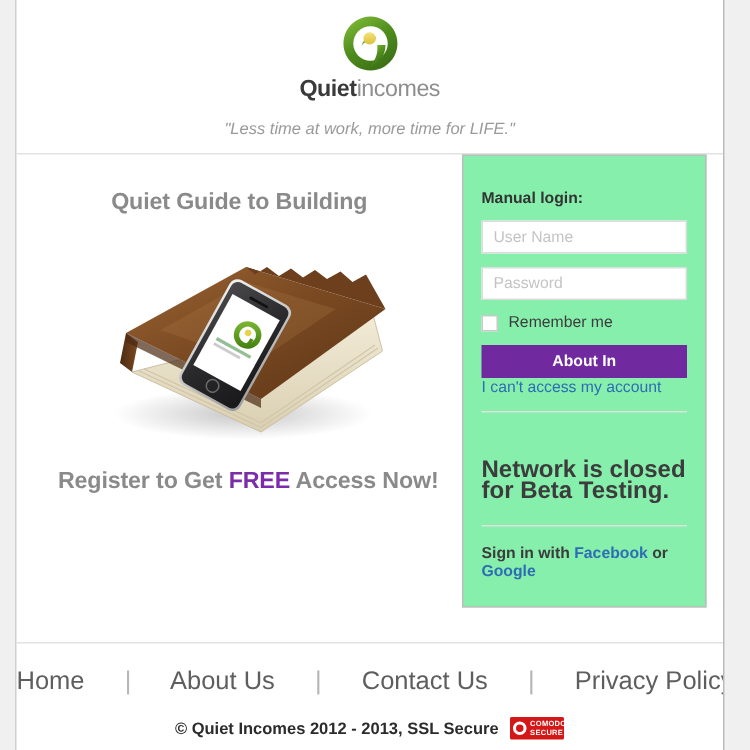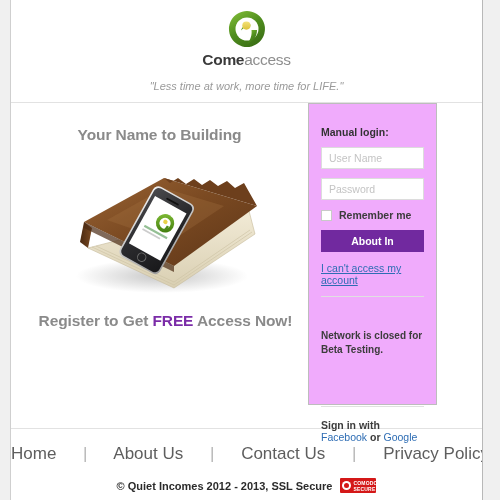--- a/index.html
+++ b/index.html
@@ -112,24 +112,24 @@
     padding-left: 12px;
   }
   .subhead .free { color: #7b2ca8; }
 
   
   .login-box {
     position: absolute;
     left: 297px;
     top: 0;
     margin-top: 0;
-    width: 129px;
+    width: 163px;
     height: 302px;
     border: 1px solid #bdbdbd;
-    background: #f0abfc;
+    background: #86efac;
     padding: 22px 12px 0 12px;
   }
 
   .manual-label {
     font-size: 10.5px;
     font-weight: bold;
     color: #333;
     margin-bottom: 9px;
   }
 
@@ -156,21 +156,21 @@
   .cbox {
     width: 11px;
     height: 11px;
     border: 1px solid #c9c9c9;
     background: #fff;
     margin-right: 7px;
     flex: 0 0 auto;
   }
   .remember-label {
     font-size: 10.5px;
-    font-weight: bold;
+    font-weight: normal;
     color: #3c3c3c;
   }
 
   .signin-btn {
     display: block;
     width: 100%;
     height: 22px;
     background: #71299f;
     border: none;
     color: #ffffff;
@@ -184,45 +184,43 @@
   }
 
   .link {
     color: #2e6db4;
     text-decoration: none;
     font-size: 10.5px;
   }
 
   .access-link {
     display: block;
-    margin-top: 10px;
     margin-bottom: 10px;
-    text-decoration: underline;
   }
 
   .box-rule {
     height: 1px;
     background: #e0e0e0;
   }
 
   .beta-note {
-    font-size: 10px;
+    font-size: 16px;
     font-weight: bold;
     color: #3c3c3c;
-    margin: 32px 0 49px 0;
+    margin: 32px 0 15px 0;
     line-height: 14px;
   }
 
   .social-row {
     font-size: 10.5px;
     font-weight: bold;
     color: #3c3c3c;
     margin-top: 12px;
   }
-  .social-row .link { font-weight: normal; text-align: center; }
+  .social-row .link { font-weight: bold; text-align: center; }
 
   
   .footer-rule {
     height: 1px;
     background: #e2e2e2;
   }
 
   .footer-nav {
     margin-top: 15px;
     text-align: right;
@@ -313,34 +311,34 @@
         </defs>
         <path d="M21 3 A18 18 0 1 1 20.9 3 Z" fill="url(#gRing)"></path>
         <path d="M21 9.5 A11.5 11.5 0 1 0 21 32.5 A11.5 11.5 0 0 0 21 9.5 Z" fill="#ffffff"></path>
         <path d="M31 22 C31 30 26 34 21 36 C25 31 26 27 25.5 22 Z" fill="url(#gRing)"></path>
         <path d="M24.5 16.5 C20 16 16 18.5 15 22.5 C17 19.5 20.5 18.5 24 19.5 Z" fill="#5f9f24"></path>
         <circle cx="20.4" cy="17.6" r="4.1" fill="url(#gDot)"></circle>
       </svg>
     </div>
 
     <div class="wordmark">
-      <span class="wm-a">Come</span><span class="wm-b">access</span>
+      <span class="wm-a">Quiet</span><span class="wm-b">incomes</span>
     </div>
 
     <div class="tagline">"Less time at work, more time for LIFE."</div>
 
     <div class="rule"></div>
   </div>
 
   <div class="main">
 
     <div class="left-col">
 
       <div class="headline">
-        <div>Your Name to Building</div>
+        <div>Quiet Guide to Building</div>
       </div>
 
       <div class="hero">
         <svg width="215" height="150" viewBox="0 0 215 150">
           <defs>
             <linearGradient id="coverG" x1="0" y1="0" x2="1" y2="1">
               <stop offset="0%" stop-color="#9a6434"></stop>
               <stop offset="45%" stop-color="#7b4a22"></stop>
               <stop offset="100%" stop-color="#5d3517"></stop>
             </linearGradient>

